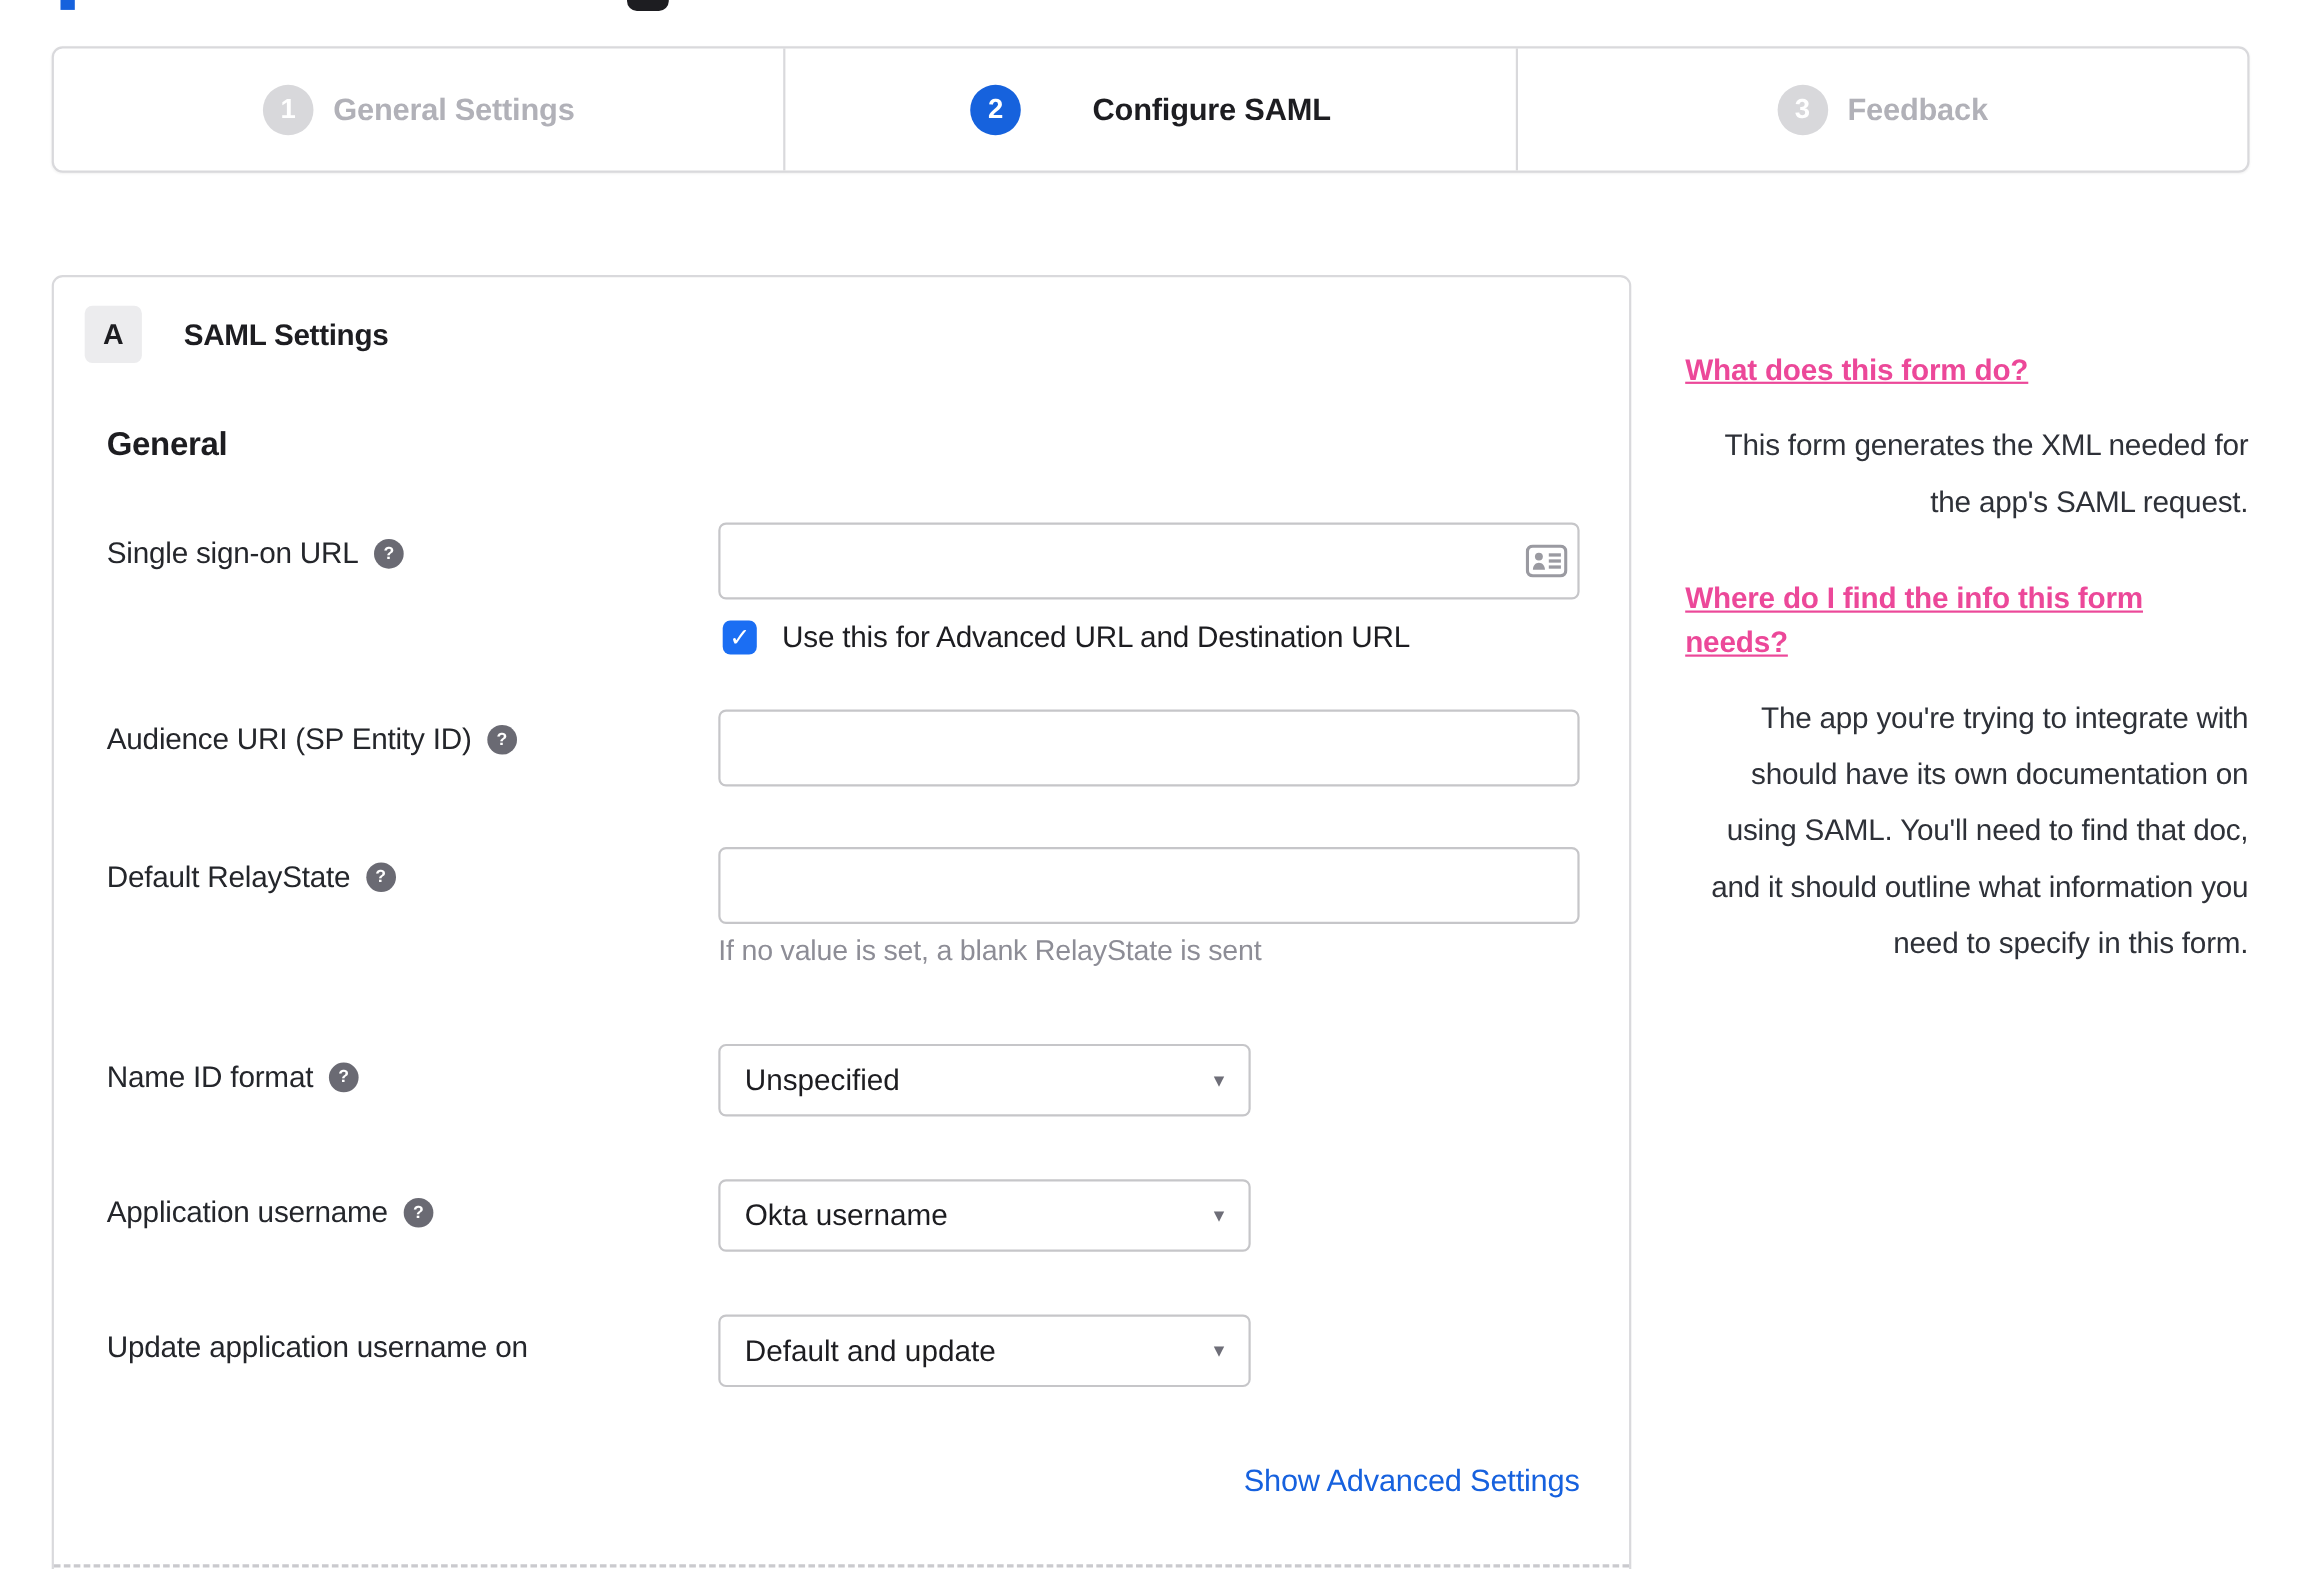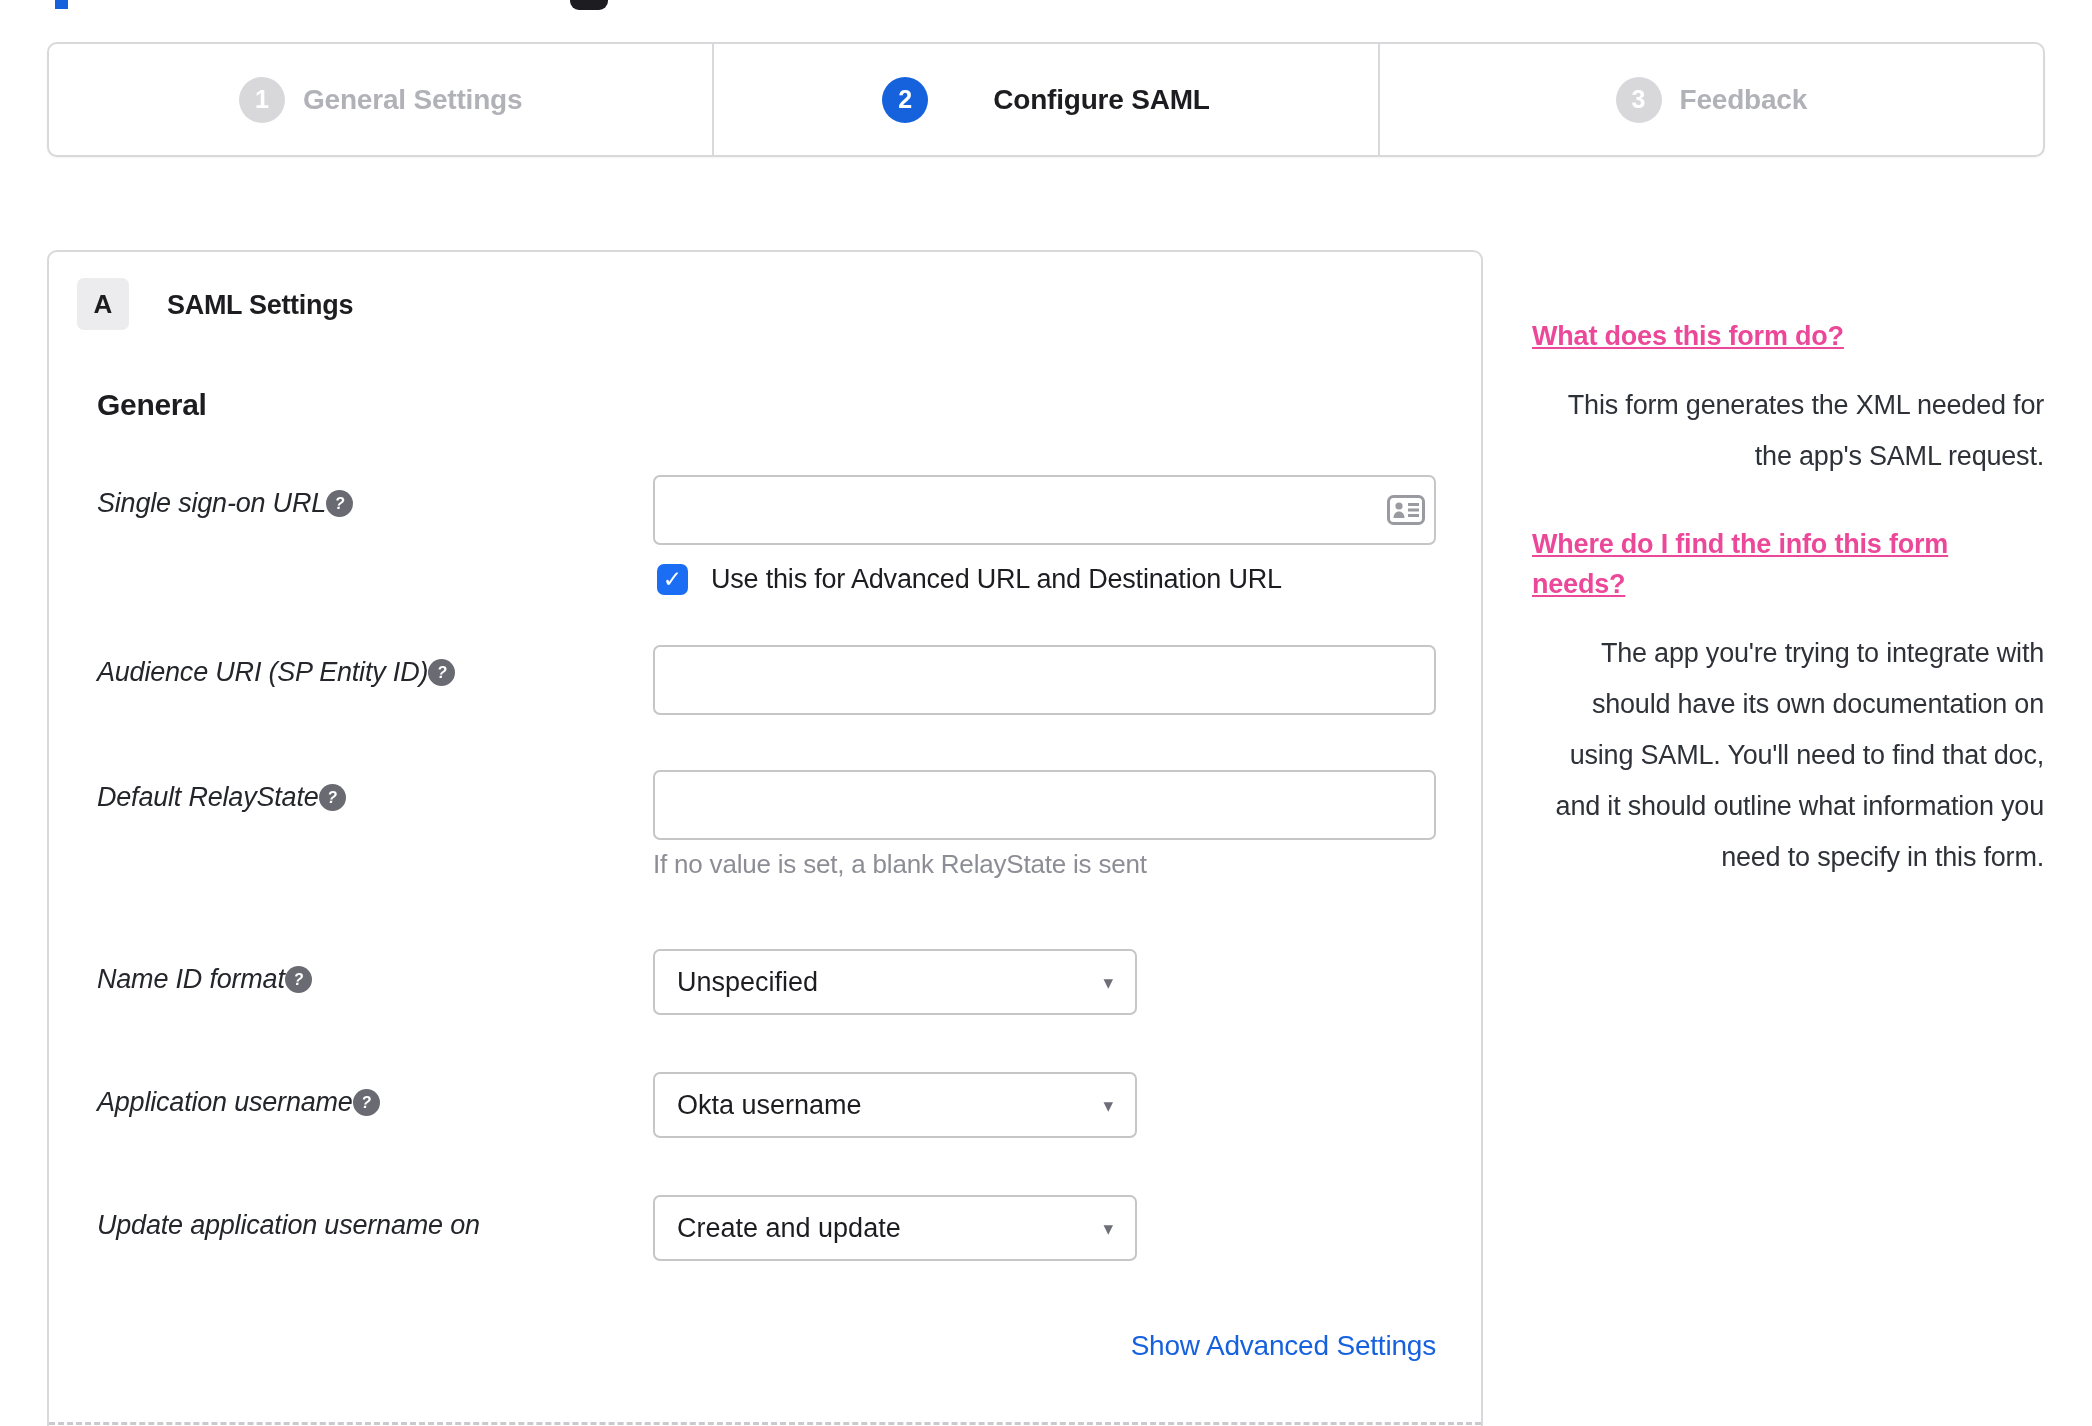--- a/index.html
+++ b/index.html
@@ -29,21 +29,21 @@
           background:#ffffff; border:2px solid #d9d9dc; border-radius:10px; }
   .badge-a { position:absolute; left:28px; top:26px; width:52px; height:52px; background:#ececee;
              border-radius:7px; display:flex; align-items:center; justify-content:center;
              font-size:26px; font-weight:bold; color:#1d1d21; }
   .card-title { position:absolute; left:118px; top:38px; font-size:27px; font-weight:bold;
                 letter-spacing:-0.3px; }
   .section-heading { position:absolute; left:48px; top:136px; font-size:30px; font-weight:bold;
                      letter-spacing:-0.3px; }
 
   .field-label { position:absolute; left:48px; font-size:27px; color:#24262b;
-                 display:flex; align-items:center; letter-spacing:-0.2px;font-style:italic; }
+                 display:flex; align-items:center; gap:14px; letter-spacing:-0.2px; }
   .help-icon { width:27px; height:27px; border-radius:50%; background:#6a6a73; color:#ffffff;
                font-size:16px; font-weight:bold; display:inline-flex; align-items:center;
                justify-content:center; flex:0 0 auto; }
 
   .text-input { position:absolute; left:604px; width:783px; height:70px; background:#ffffff;
                 border:2px solid #c6c6c9; border-radius:7px; font-size:27px; padding:0 60px 0 20px;
                 color:#1d1d21; outline:none; font-family:inherit; }
   .input-icon { position:absolute; width:38px; height:30px; }
 
   .checkbox { position:absolute; left:608px; top:312px; width:31px; height:31px;
@@ -145,21 +145,21 @@
   </div>
   <div class="select" style="top:820px;">
     <span>Okta username</span>
     <span class="caret">▾</span>
   </div>
 
   <div class="field-label" style="top:958px;">
     <span>Update application username on</span>
   </div>
   <div class="select" style="top:943px;">
-    <span>Create and update</span>
+    <span>Default and update</span>
     <span class="caret">▾</span>
   </div>
 
   <div class="advanced-link">Show Advanced Settings</div>
 
   <div class="dashed-divider"></div>
 </div>
 
 <div class="help-panel">
   <h3>What does this form do?</h3>

